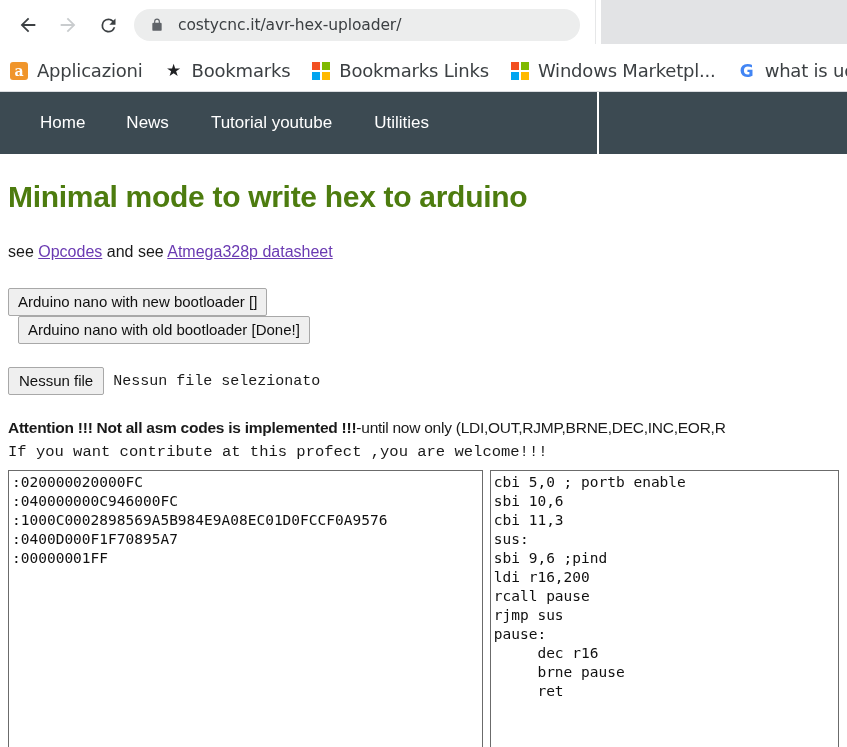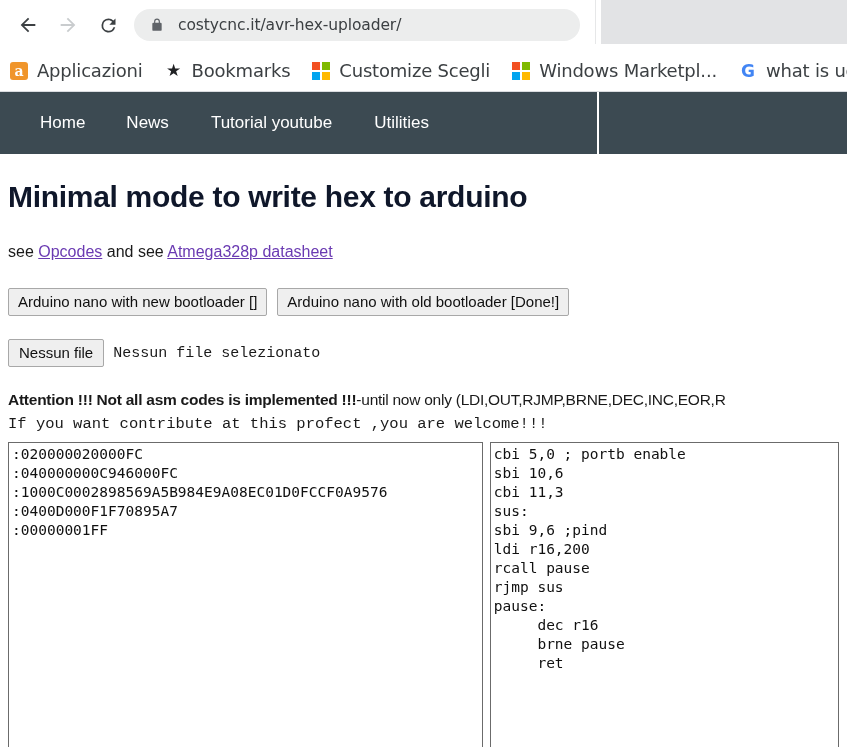--- a/index.html
+++ b/index.html
@@ -175,38 +175,39 @@
   #nav-utilities { margin-left: 42px; }
 
   
   #page {
     padding: 0 8px;
   }
   #page-title {
     font-family: "Liberation Sans", sans-serif;
     font-size: 30px;
     font-weight: bold;
-    color: #0f172a;
+    color: #4d7c0f;
     margin: 26px 0 0 0;
     letter-spacing: -0.3px;
   }
   #see-line {
     margin-top: 29px;
     font-family: "Liberation Sans", sans-serif;
     font-size: 16px;
     color: #1a1a1a;
   }
   #see-line a {
     color: #6a3ab2;
     text-decoration: underline;
   }
   #button-row {
     margin-top: 27px;
     display: flex;
     align-items: flex-start;
+    flex-direction: column;
   }
   .form-button {
     font-family: "Liberation Sans", sans-serif;
     font-size: 15px;
     color: #101010;
     background: #efefef;
     border: 1px solid #a8a8a8;
     border-radius: 2px;
     padding: 4px 9px;
     line-height: 18px;
@@ -342,21 +343,21 @@
       <span class="bm-label">Bookmarks</span>
     </div>
 
     <div class="bookmark">
       <span class="bm-icon icon-ms">
         <i style="background:#f25022"></i>
           <i style="background:#7fba00"></i>
           <i style="background:#00a4ef"></i>
           <i style="background:#ffb900"></i>
       </span>
-      <span class="bm-label">Customize Scegli</span>
+      <span class="bm-label">Bookmarks Links</span>
     </div>
 
     <div class="bookmark">
       <span class="bm-icon icon-ms">
         <i style="background:#f25022"></i>
           <i style="background:#7fba00"></i>
           <i style="background:#00a4ef"></i>
           <i style="background:#ffb900"></i>
       </span>
       <span class="bm-label">Windows Marketpl...</span>

